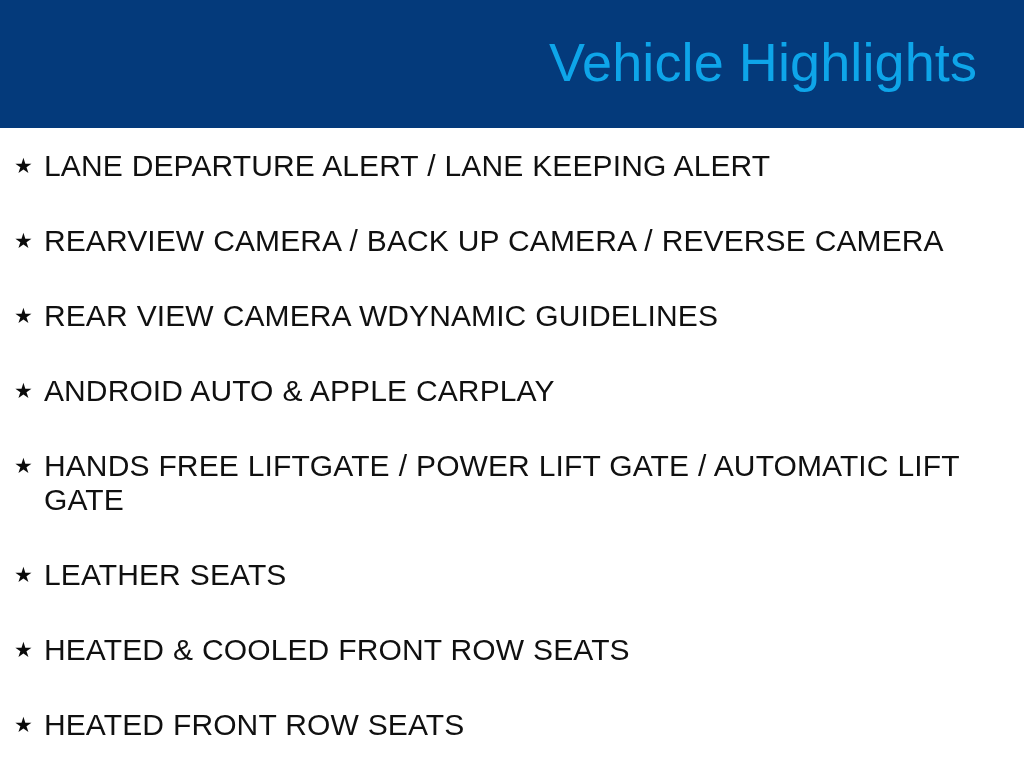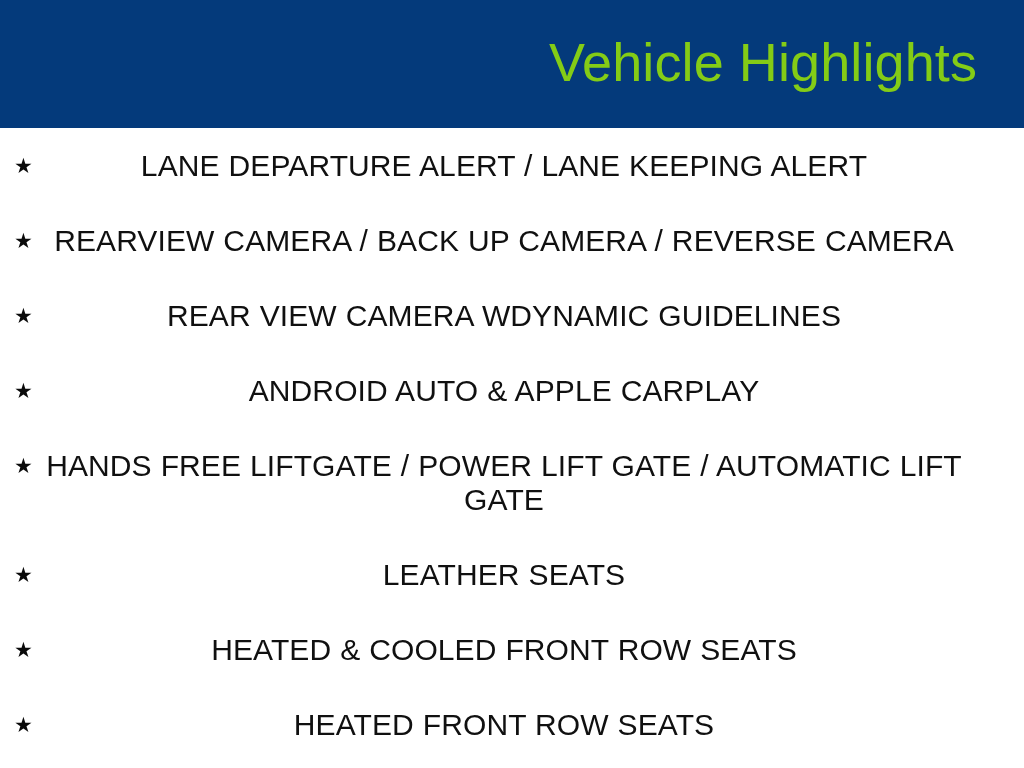--- a/index.html
+++ b/index.html
@@ -30,21 +30,21 @@
     width: 1024px;
     height: 128px;
     background: #043a7b;
     display: flex;
     align-items: center;
     justify-content: flex-end;
     box-sizing: border-box;
     padding-right: 47px;
   }
   .banner-title {
-    color: #84cc16;
+    color: #0ea5e9;
     font-family: "Liberation Sans", sans-serif;
     font-size: 54px;
     font-weight: 400;
     line-height: 1.05;
     letter-spacing: 0.1px;
     white-space: nowrap;
     margin: 0;
     padding-bottom: 4px;
   }
 
@@ -79,21 +79,20 @@
 
   .highlight-text {
     flex: 1 1 auto;
     font-family: "Liberation Sans", sans-serif;
     font-size: 30px;
     line-height: 34px;
     color: #101010;
     letter-spacing: 0.1px;
     text-transform: uppercase;
     word-spacing: 0.5px;
-    text-align: center;
   }
 </style>
 </head>
 <body>
 
 <div class="slide">
 
   <div class="banner">
     <h1 class="banner-title">Vehicle Highlights</h1>
   </div>

